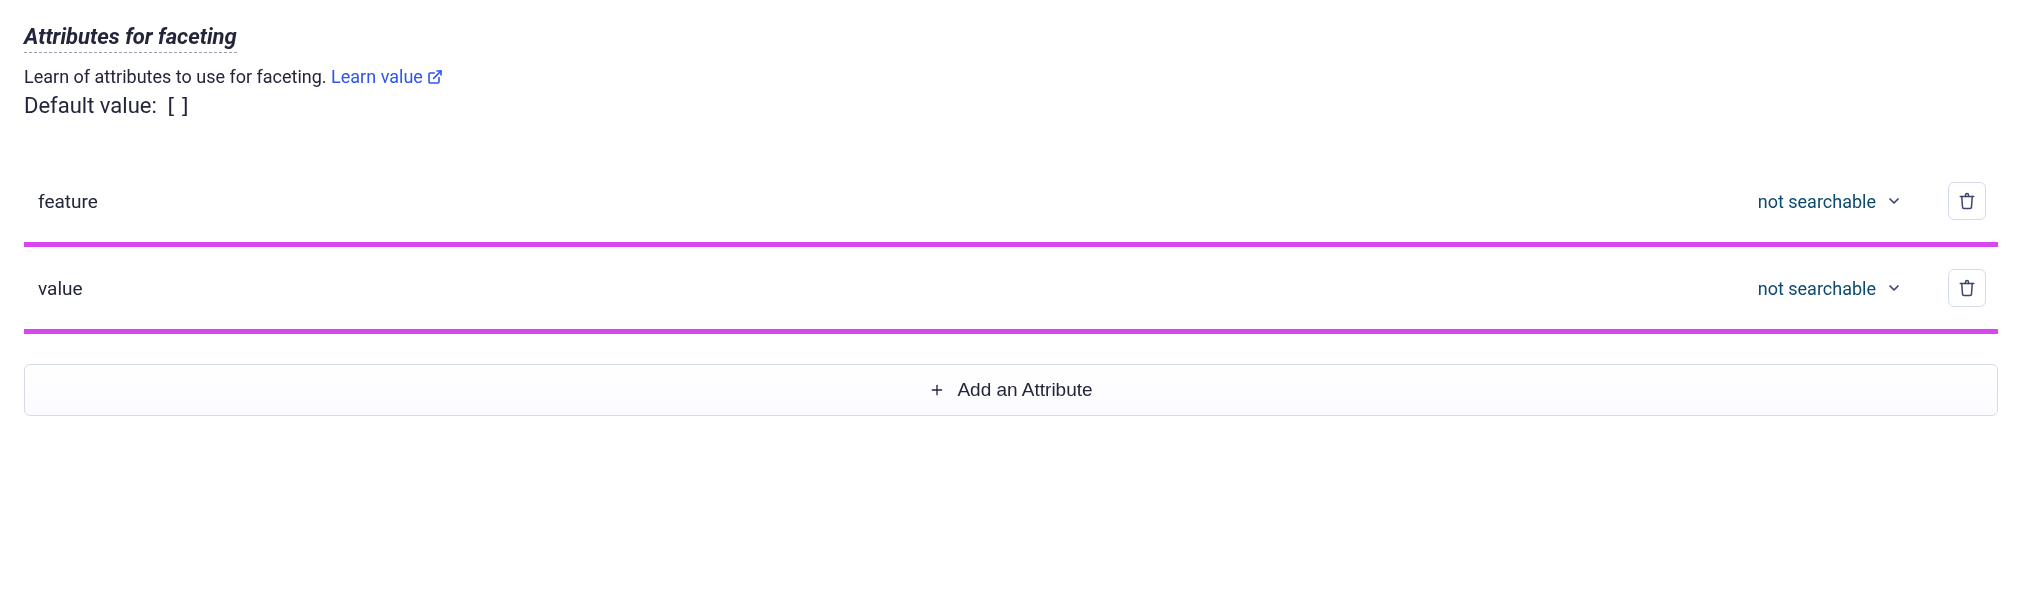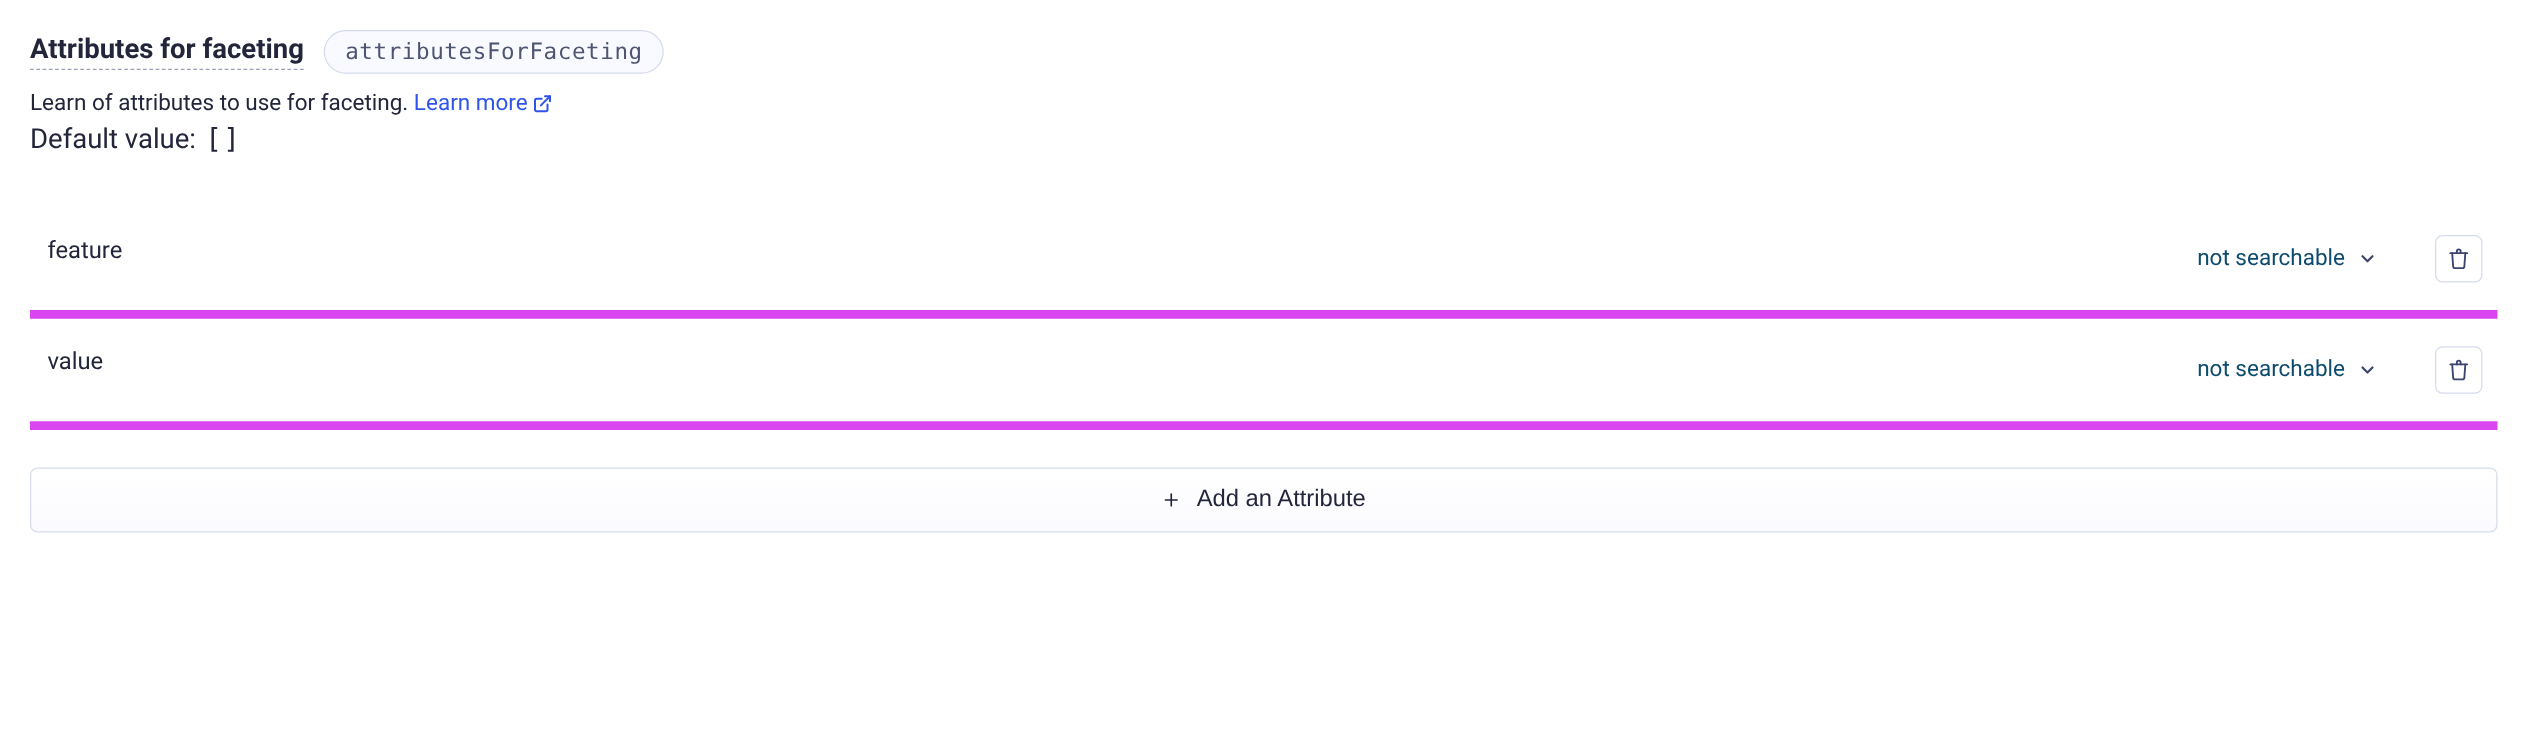--- a/index.html
+++ b/index.html
@@ -9,20 +9,21 @@
     font-family: -apple-system, BlinkMacSystemFont, "Segoe UI", Roboto, Helvetica, Arial, sans-serif;
     color: #23263b;
     background: #fff;
     font-size: 18px;
   }
   .header-row {
     display: flex;
     align-items: center;
     gap: 16px;
     margin-bottom: 10px;
+    font-style: italic;
   }
   .section-title {
     font-weight: 700;
     font-size: 22px;
     border-bottom: 1px dashed #9aa0b3;
     padding-bottom: 2px;
     line-height: 1.2;
   }
   .api-badge {
     display: inline-block;
@@ -55,22 +56,23 @@
   .default-value-code {
     font-family: ui-monospace, SFMono-Regular, Menlo, Consolas, monospace;
     letter-spacing: 1px;
     margin-left: 2px;
   }
   .attr-list {
     margin-top: 42px;
   }
   .attr-row {
     display: flex;
+    align-items: center;
     padding: 22px 12px 22px 14px;
-    border-bottom: 7px solid #d946ef;
+    border-bottom: 5px solid #d946ef;
   }
   .attr-name {
     flex: 1;
     font-size: 19px;
     color: #23263b;
   }
   .dropdown {
     display: inline-flex;
     align-items: center;
     gap: 10px;
@@ -108,27 +110,26 @@
     font-size: 19px;
     cursor: pointer;
   }
   svg { display: block; }
 </style>
 </head>
 <body>
 
 <div class="header-row">
   <span class="section-title">Attributes for faceting</span>
-  <span class="api-badge">attributesForFaceting</span>
 </div>
 
 <div class="description">
   <span>Learn of attributes to use for faceting.</span>
   <a href="#" class="learn-more">
-    <span>Learn more</span>
+    <span>Learn value</span>
     <span>
       <svg width="16" height="16" viewBox="0 0 24 24" fill="none" stroke="#2f54eb" stroke-width="2.4" stroke-linecap="round" stroke-linejoin="round">
         <path d="M18 13v6a2 2 0 0 1-2 2H5a2 2 0 0 1-2-2V8a2 2 0 0 1 2-2h6"></path>
         <polyline points="15 3 21 3 21 9"></polyline>
         <line x1="10" y1="14" x2="21" y2="3"></line>
       </svg>
     </span>
   </a>
 </div>
 

